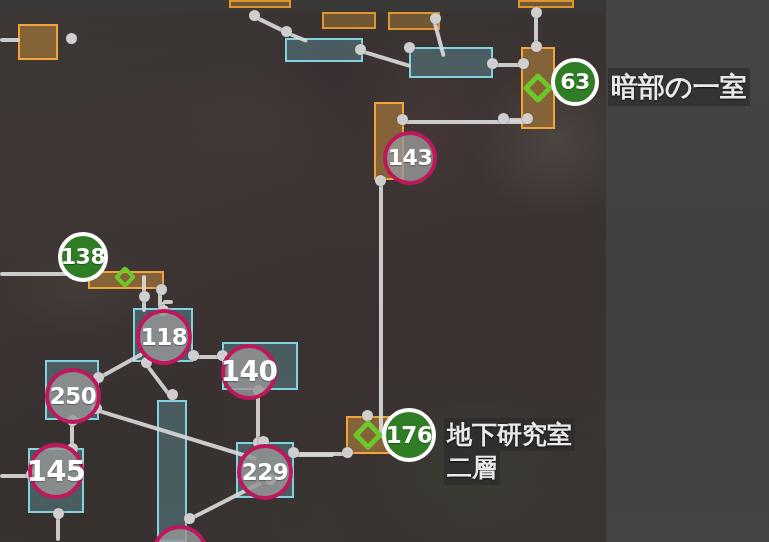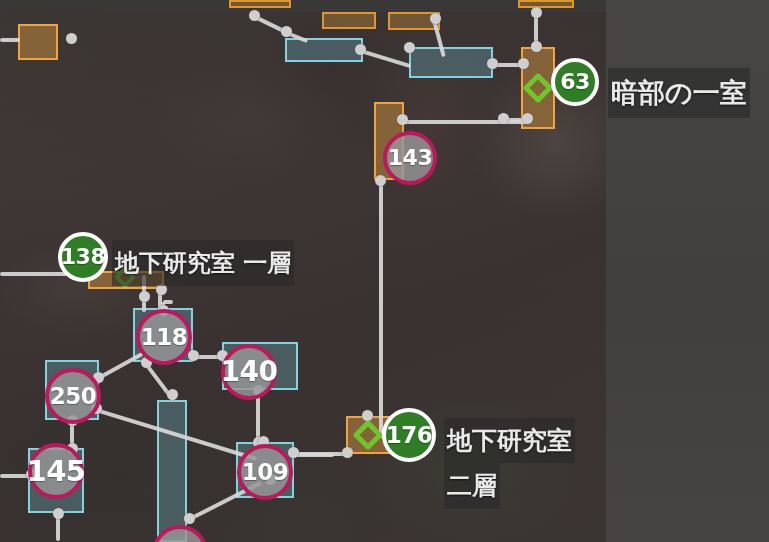--- a/index.html
+++ b/index.html
@@ -58,21 +58,21 @@
   
   .badge{position:absolute;border-radius:50%;display:flex;align-items:center;justify-content:center;
          box-sizing:border-box;font-weight:bold;color:#fff;letter-spacing:-.5px;}
   .badge.green{background:#2f7d24;border:4px solid #fff;}
   .badge.gray{background:rgba(150,150,150,.82);border:4px solid #be185d;}
   .badge .num{line-height:1;text-shadow:0 1px 1px rgba(0,0,0,.35);}
 
   
   .label{position:absolute;color:#e9e9e9;font-weight:bold;white-space:nowrap;
          text-shadow:0 1px 2px rgba(0,0,0,.65);}
-  .label .ln{display:inline-block;background:rgba(42,42,42,.62);padding:7px 3px;}
+  .label .ln{display:inline-block;background:rgba(42,42,42,.62);padding:1px 3px;}
 </style>
 </head>
 <body>
 
 <div id="stage">
 
   <div class="map-bg"></div>
   <div class="map-veil"></div>
   <div class="top-band"></div>
   <div class="side-panel"></div>
@@ -182,43 +182,40 @@
 
   <div class="badge gray" style="left:136px;top:309px;width:56px;height:56px;font-size:23px;">
     <span class="num">118</span>
   </div>
 
   <div class="badge gray" style="left:221px;top:344px;width:56px;height:56px;font-size:28px;">
     <span class="num">140</span>
   </div>
 
   <div class="badge gray" style="left:237px;top:444px;width:56px;height:56px;font-size:23px;">
-    <span class="num">109</span>
+    <span class="num">229</span>
   </div>
 
   <div class="badge green" style="left:382px;top:408px;width:54px;height:54px;font-size:23px;">
     <span class="num">176</span>
   </div>
 
   <div class="badge gray" style="left:45px;top:368px;width:56px;height:56px;font-size:23px;">
     <span class="num">250</span>
   </div>
 
   <div class="badge gray" style="left:28px;top:443px;width:56px;height:56px;font-size:29px;">
     <span class="num">145</span>
   </div>
 
   <div class="badge gray" style="left:152px;top:525px;width:56px;height:56px;font-size:23px;"></div>
 
   <div class="label" style="left:608px;top:68px;font-size:27px;">
     <span class="ln">暗部の一室</span>
   </div>
 
-  <div class="label" style="left:112px;top:240px;font-size:24px;">
-    <span class="ln">地下研究室 一層</span>
-  </div>
 
   <div class="label" style="left:444px;top:418px;font-size:25px;line-height:1.25;">
     <span class="ln">地下研究室</span><br>
     <span class="ln">二層</span>
   </div>
 
 </div>
 
 </body></html>

